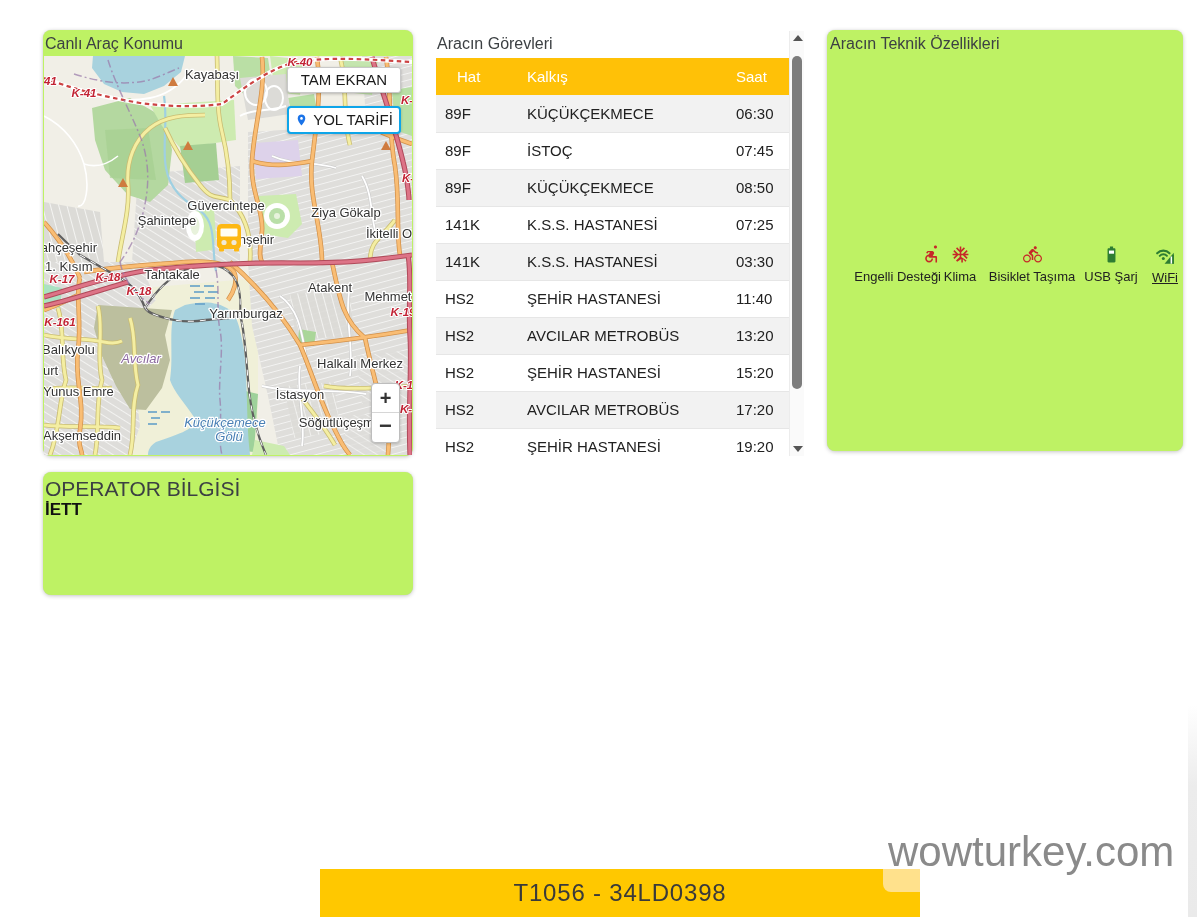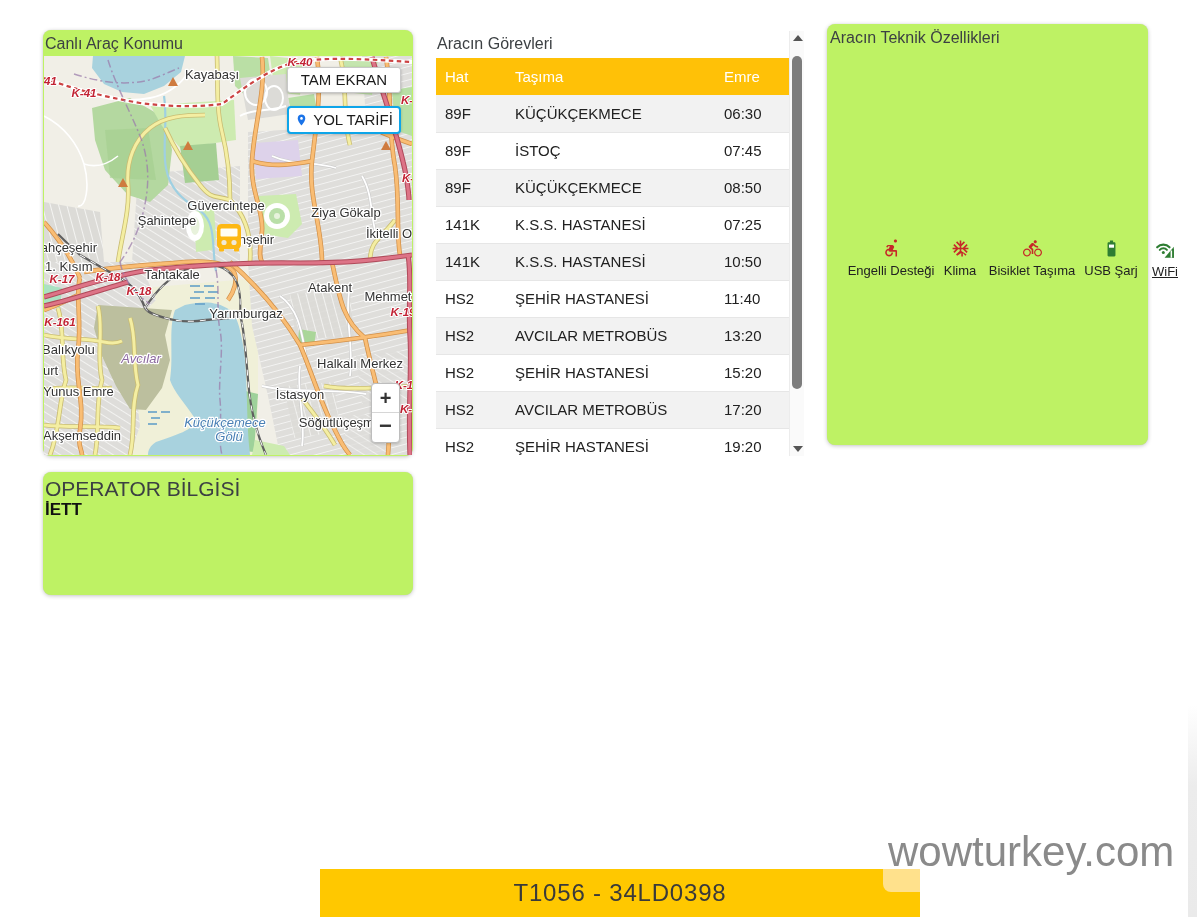--- a/index.html
+++ b/index.html
@@ -286,23 +286,23 @@
     <div style="height:28px;border-bottom:1px solid #d6d6d6;text-align:center;line-height:28px;font-size:20px;font-weight:bold;color:#333;">+</div>
     <div style="height:28px;text-align:center;line-height:26px;font-size:22px;font-weight:bold;color:#333;">−</div>
   </div>
 </div>
 
 <div style="position:absolute;left:437px;top:35px;font-size:16px;color:#3c4043;">Aracın Görevleri</div>
 <div style="position:absolute;left:436px;top:58px;width:353px;height:398px;overflow:hidden;">
   <table style="border-collapse:collapse;width:353px;font-size:15px;color:#212121;">
     <thead>
       <tr style="background:#ffc107;color:#fff;height:37px;">
-        <th style="text-align:left;padding-left:9px;font-weight:500;width:68px;">Hat</th>
-        <th style="text-align:left;font-weight:500;width:207px;">Taşıma</th>
-        <th style="text-align:left;font-weight:500;">Emre</th>
+        <th style="text-align:left;padding-left:21px;font-weight:500;width:68px;">Hat</th>
+        <th style="text-align:left;font-weight:500;width:207px;">Kalkış</th>
+        <th style="text-align:left;font-weight:500;">Saat</th>
       </tr>
     </thead>
     <tbody>
       <tr style="background:#f2f2f2;height:37px;border-bottom:1px solid #e6e6e6;">
           <td style="padding-left:9px;">89F</td>
           <td>KÜÇÜKÇEKMECE</td>
           <td>06:30</td>
         </tr>
       <tr style="background:#ffffff;height:37px;border-bottom:1px solid #e6e6e6;">
           <td style="padding-left:9px;">89F</td>
@@ -315,21 +315,21 @@
           <td>08:50</td>
         </tr>
       <tr style="background:#ffffff;height:37px;border-bottom:1px solid #e6e6e6;">
           <td style="padding-left:9px;">141K</td>
           <td>K.S.S. HASTANESİ</td>
           <td>07:25</td>
         </tr>
       <tr style="background:#f2f2f2;height:37px;border-bottom:1px solid #e6e6e6;">
           <td style="padding-left:9px;">141K</td>
           <td>K.S.S. HASTANESİ</td>
-          <td>10:50</td>
+          <td>03:30</td>
         </tr>
       <tr style="background:#ffffff;height:37px;border-bottom:1px solid #e6e6e6;">
           <td style="padding-left:9px;">HS2</td>
           <td>ŞEHİR HASTANESİ</td>
           <td>11:40</td>
         </tr>
       <tr style="background:#f2f2f2;height:37px;border-bottom:1px solid #e6e6e6;">
           <td style="padding-left:9px;">HS2</td>
           <td>AVCILAR METROBÜS</td>
           <td>13:20</td>
@@ -352,25 +352,25 @@
     </tbody>
   </table>
 </div>
 
 <div style="position:absolute;left:789px;top:31px;width:14px;height:425px;background:#fafafa;border-left:1px solid #ececec;">
   <div style="position:absolute;left:3px;top:4px;width:0;height:0;border-left:5px solid transparent;border-right:5px solid transparent;border-bottom:6px solid #555;"></div>
   <div style="position:absolute;left:2px;top:25px;width:10px;height:333px;background:#7d7d7d;border-radius:5px;"></div>
   <div style="position:absolute;left:3px;bottom:4px;width:0;height:0;border-left:5px solid transparent;border-right:5px solid transparent;border-top:6px solid #555;"></div>
 </div>
 
-<div class="card" style="left:827px;top:24px;width:321px;height:421px;">
+<div class="card" style="left:827px;top:30px;width:356px;height:421px;">
   <div style="position:absolute;left:3px;top:5px;font-size:16px;color:#3c4043;">Aracın Teknik Özellikleri</div>
 
   <div style="position:absolute;left:0;top:215px;width:368px;">
-    <div style="position:absolute;left:14px;width:100px;text-align:center;">
+    <div style="position:absolute;left:14px;width:100px;text-align:right;">
       <svg width="19" height="19" viewBox="0 0 24 24" fill="#c62828">
           <path d="M17 4.54c1.1 0 2-.9 2-2s-.9-2-2-2-2 .9-2 2 .9 2 2 2M14 17h-2c0 1.65-1.35 3-3 3s-3-1.35-3-3 1.35-3 3-3v-2c-2.76 0-5 2.24-5 5s2.24 5 5 5 5-2.24 5-5m3.5-3h-3.86l1.67-3.67C15.42 9.01 14.44 7.5 12.96 7.5h-5.2c-.81 0-1.54.47-1.87 1.2L5.22 10.2l1.92.53L7.82 9H10l-1.83 4.1c-.6 1.33.39 2.9 1.85 2.9H17v6h2v-6.5c0-.83-.67-1.5-1.5-1.5z"></path>
         </svg>
       <div style="font-size:13px;color:#212121;margin-top:1px;white-space:nowrap;">Engelli Desteği</div>
     </div>
     <div style="position:absolute;left:103px;width:60px;text-align:center;">
       <svg width="19" height="19" viewBox="0 0 24 24" fill="#c62828">
           <path d="M22 11h-4.17l3.24-3.24-1.41-1.42L15 11h-2V9l4.66-4.66-1.42-1.41L13 6.17V2h-2v4.17L7.76 2.93 6.34 4.34 11 9v2H9L4.34 6.34 2.93 7.76 6.17 11H2v2h4.17l-3.24 3.24 1.41 1.42L9 13h2v2l-4.66 4.66 1.42 1.41L13 17.83V22h2v-4.17l3.24 3.24 1.42-1.41L13 15v-2h2l4.66 4.66 1.41-1.42L17.83 13H22z"></path>
         </svg>
       <div style="font-size:13px;color:#212121;margin-top:1px;">Klima</div>

